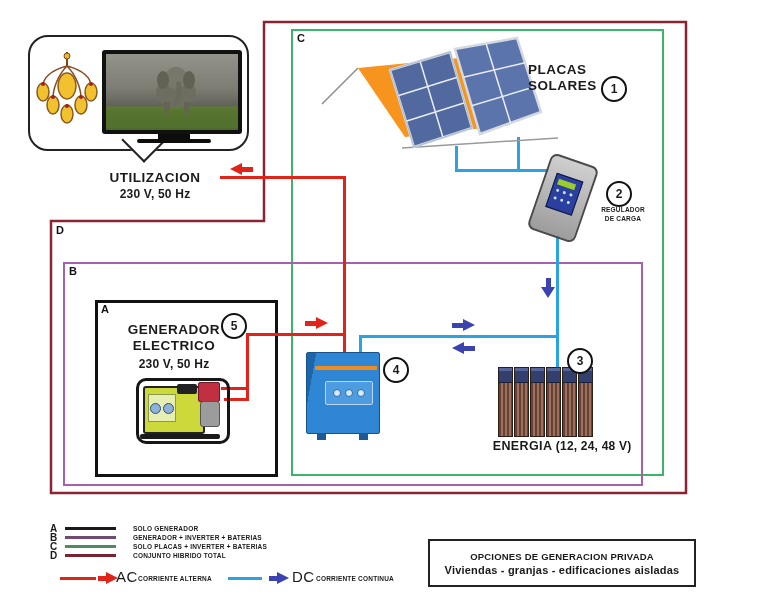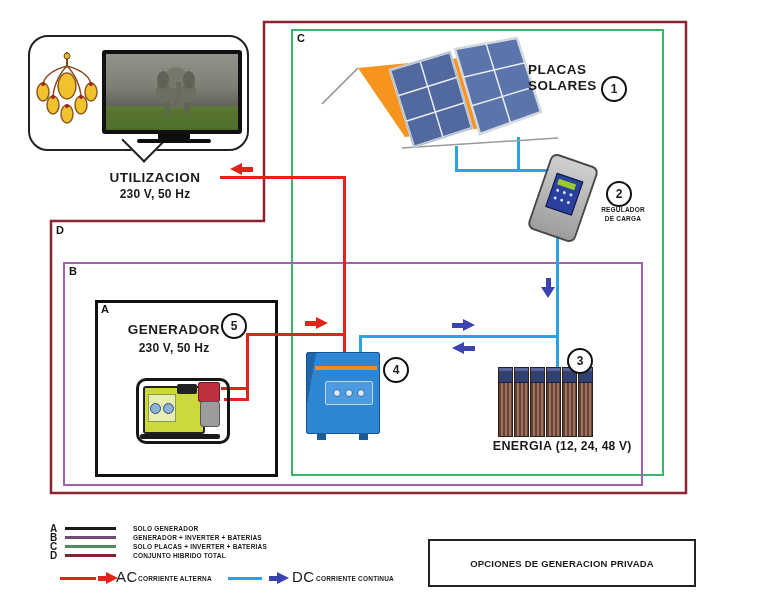--- a/index.html
+++ b/index.html
@@ -271,20 +271,21 @@
   <div class="lbl tiny" style="left:592px;top:205px;width:62px">
     <div>REGULADOR</div>
     <div>DE CARGA</div>
   </div>
   <div class="lbl big" style="left:95px;top:170px;width:120px">
     <div>UTILIZACION</div>
     <div class="spec">230 V, 50 Hz</div>
   </div>
   <div class="lbl big" style="left:110px;top:322px;width:128px">
     <div>GENERADOR</div>
+    <div>ELECTRICO</div>
     <div class="spec" style="margin-top:2px">230 V, 50 Hz</div>
   </div>
   <div class="lbl mid" style="left:478px;top:439px;width:168px">
     <div>
       <span>ENERGIA</span>
       <span class="spec">(12, 24, 48 V)</span>
     </div>
   </div>
 
   <div class="leg-row" style="top:524px">
@@ -318,15 +319,16 @@
   <div class="wire blue" style="left:228px;top:577px;width:34px;height:3px"></div>
   <div class="arrow bluea rt" style="left:269px;top:572px">
     <i class="stem" style="width:8px"></i>
       <i class="head"></i>
   </div>
   <div class="abs acdc" style="left:292px;top:568px">DC</div>
   <div class="abs leg-text" style="left:316px;top:575px">CORRIENTE CONTINUA</div>
 
   <div class="abs options">
     <div class="opt1">OPCIONES DE GENERACION PRIVADA</div>
+    <div class="opt2">Viviendas - granjas - edificaciones aisladas</div>
   </div>
 
 </div>
 
 </body></html>

